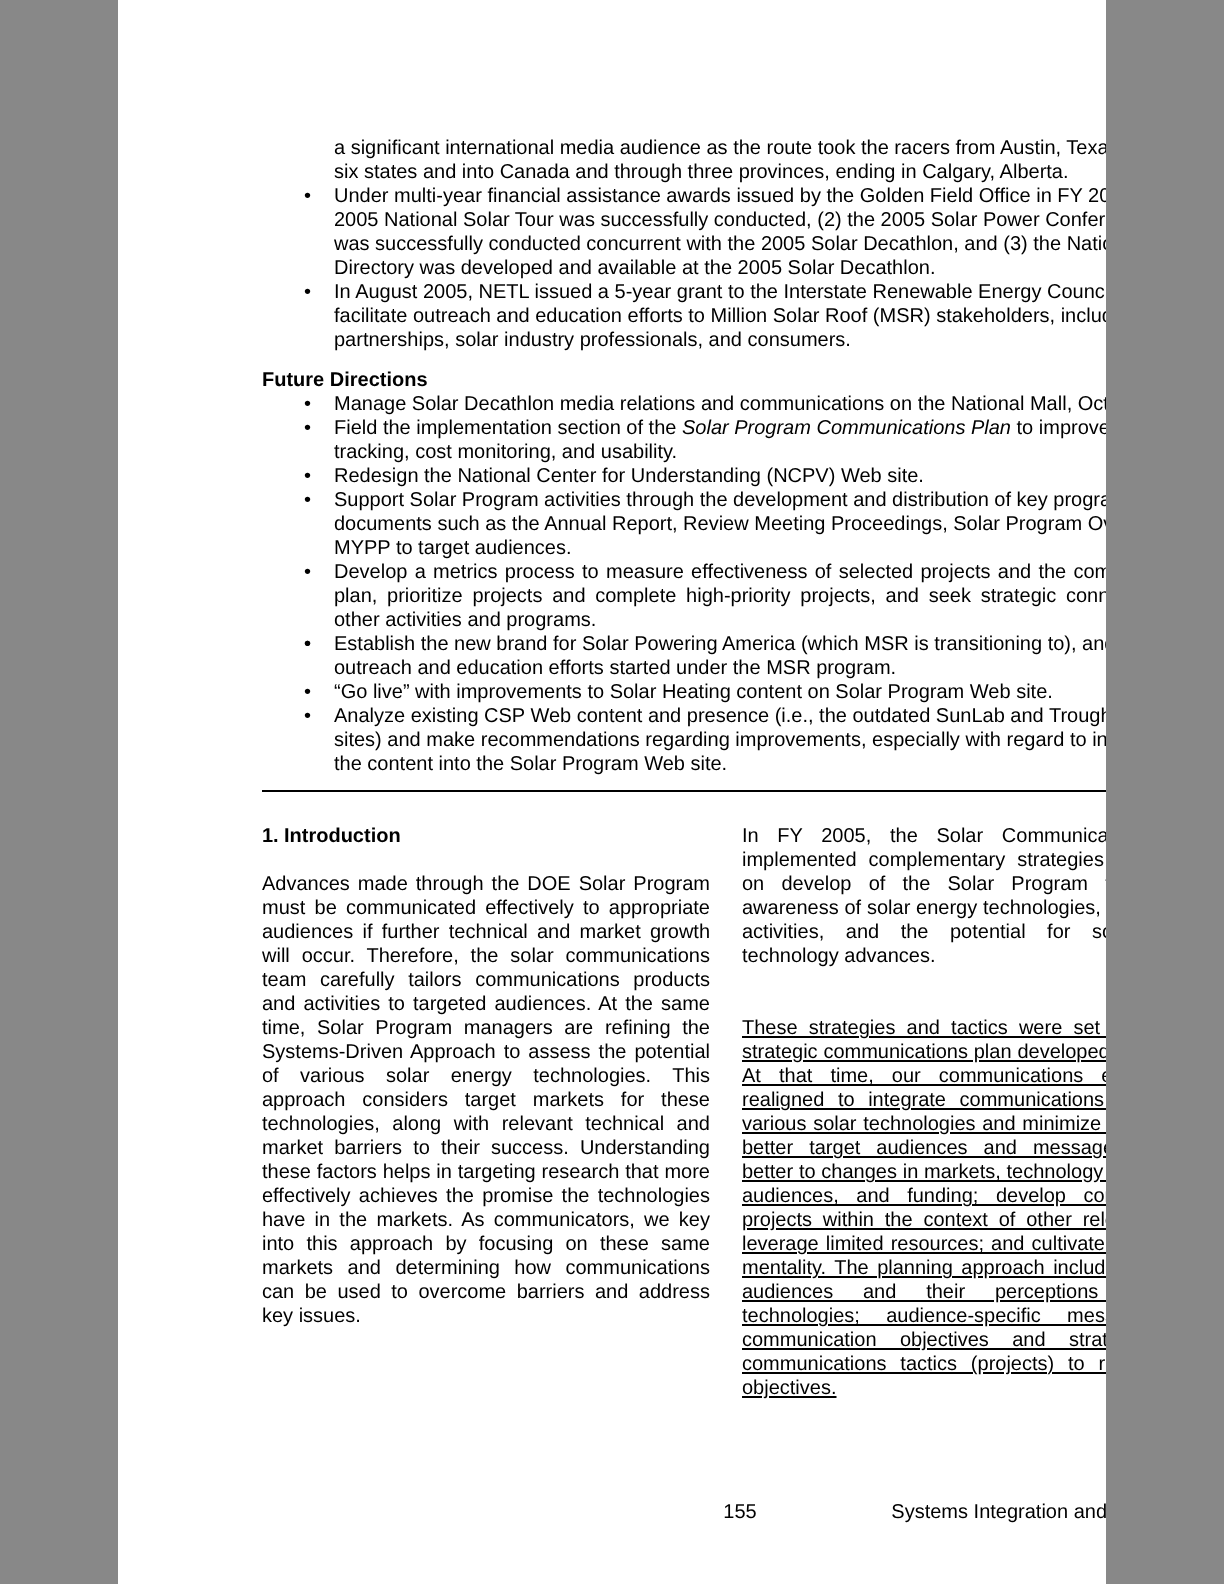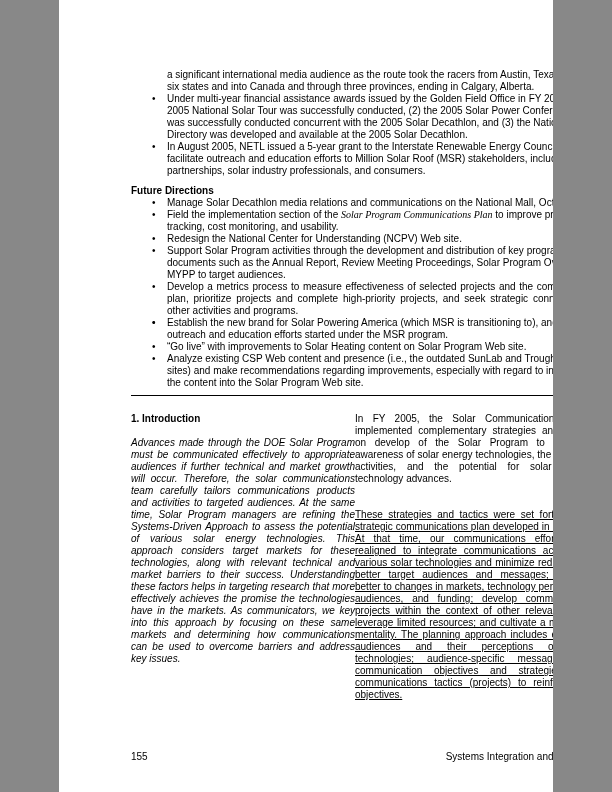--- a/index.html
+++ b/index.html
@@ -16,33 +16,33 @@
   .li { position:relative; padding-left:36px; }
   .li .marker { position:absolute; left:21px; top:0; }
   .li.justify { text-align:justify; }
 
   .fd-head { font-weight:bold; margin-top:8px; }
 
   .rule { border:none; border-top:1px solid #000; height:0; margin:6px 0 0 0; }
 
   
   .cols { display:flex; margin-top:17px; }
-  .col-l { width:224px; }
+  .col-l { width:224px; margin-right:16px; }
   .col-r { width:238px; }
   .intro-head { font-weight:bold; }
   .intro-head .num { display:inline-block; width:11px; }
-  .col-l .para { margin-top:12px;font-style:italic; }
+  .col-l .para { margin-top:12px; }
   .para { text-align:justify; }
   .col-r .para + .para { margin-top:24px;text-decoration:underline; }
 
-  .it { font-style:italic;font-family:Liberation Serif, serif; }
+  .it { font-style:italic; }
 
   
   .footer { position:absolute; left:72px; top:751px; width:478px; height:12px; }
-  .footer .pnum { position:absolute; left:0; width:100%; text-align:left; }
+  .footer .pnum { position:absolute; left:0; width:100%; text-align:center; }
   .footer .sec { position:absolute; right:-4px; top:0; white-space:nowrap;margin-left:15px; }
 </style>
 </head>
 <body>
 
 <div class="page">
   <div class="content">
 
     <div class="cont-para">a significant international media audience as the route took the racers from Austin, Texas, through six states and into Canada and through three provinces, ending in Calgary, Alberta.</div>
 

